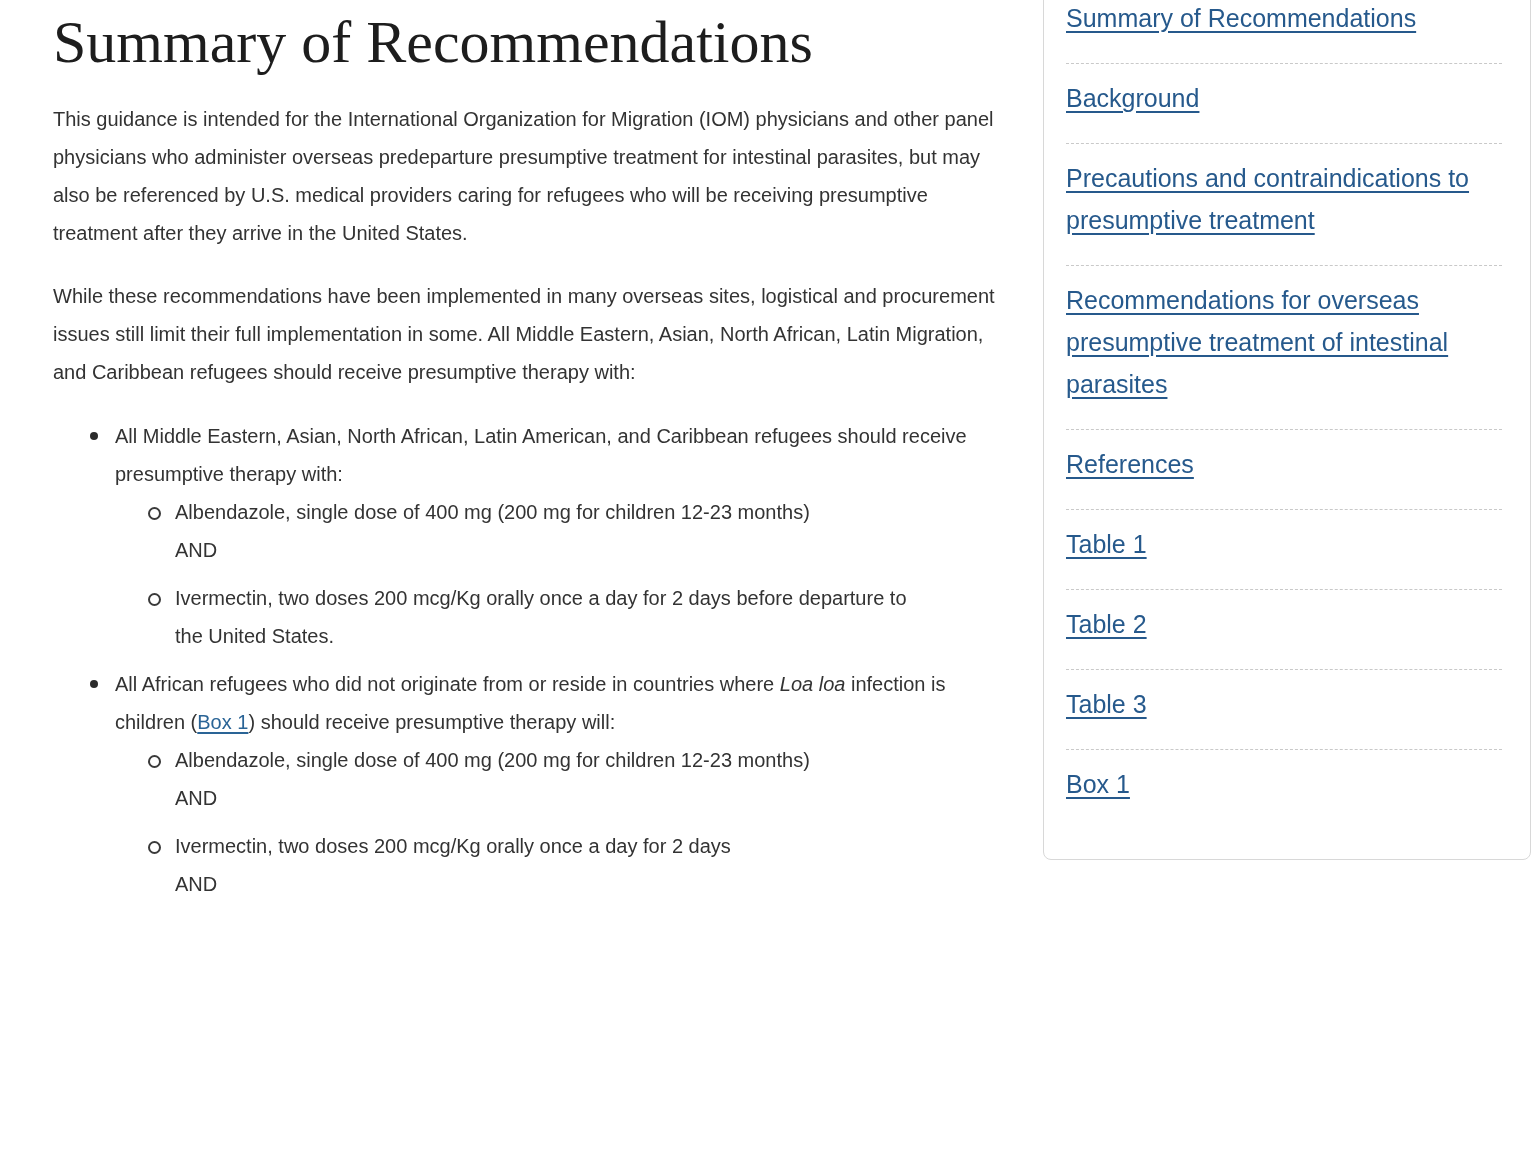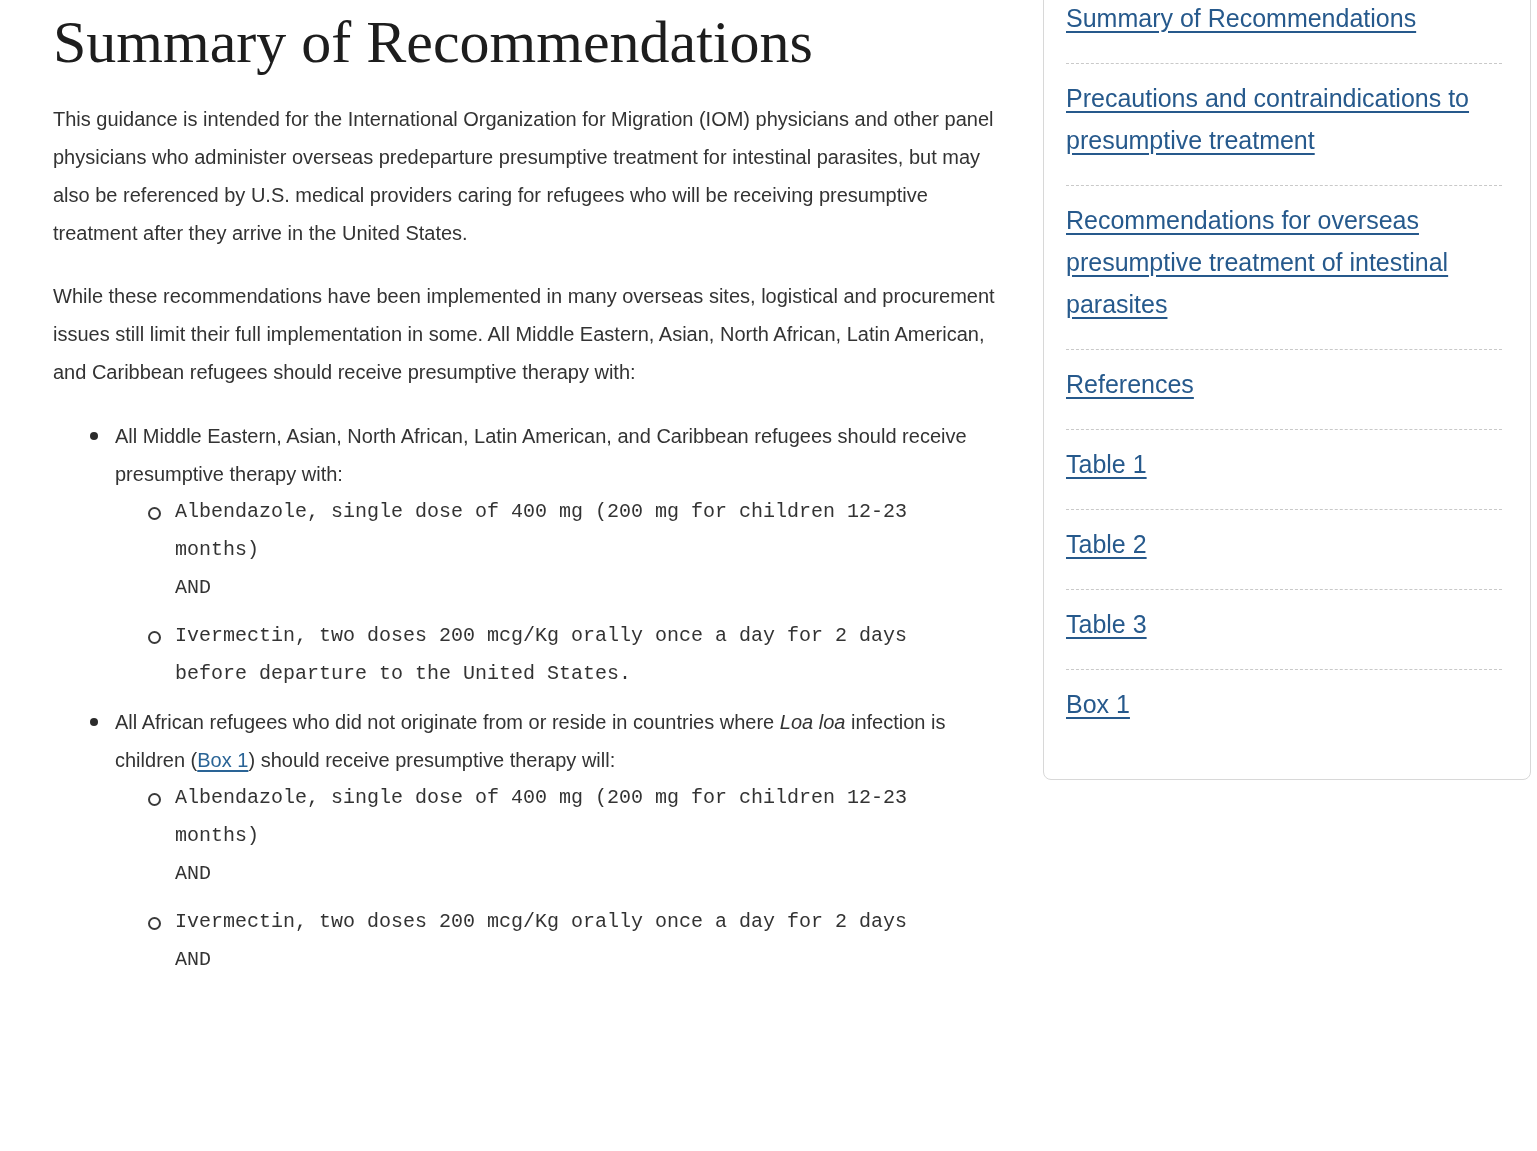--- a/index.html
+++ b/index.html
@@ -83,21 +83,20 @@
     position: absolute;
     left: 37px; top: 15px;
     width: 8px; height: 8px;
     border-radius: 50%;
     background: #2b2b2b;
   }
   ul.l2 {
     list-style: none;
     margin: 0;
     padding: 0;
-    font-family: Liberation Mono, monospace;
   }
   ul.l2 > li {
     position: relative;
     padding-left: 60px;
     margin-bottom: 10px;
     max-width: 820px;
   }
   ul.l2 > li:last-child { margin-bottom: 0; }
   ul.l2 > li.full-width { max-width: none; }
   ul.l2 > li::before {
@@ -119,34 +118,35 @@
 </style>
 </head>
 <body>
 
 <div class="page">
   <div class="article">
 
     <nav class="sidebar">
       <ul>
         <li><a href="#">Summary of Recommendations</a></li>
+        <li><a href="#">Background</a></li>
         <li><a href="#">Precautions and contraindications to presumptive treatment</a></li>
         <li><a href="#">Recommendations for overseas presumptive treatment of intestinal parasites</a></li>
         <li><a href="#">References</a></li>
         <li><a href="#">Table 1</a></li>
         <li><a href="#">Table 2</a></li>
         <li><a href="#">Table 3</a></li>
         <li><a href="#">Box 1</a></li>
       </ul>
     </nav>
 
     <h1>Summary of Recommendations</h1>
 
     <p>This guidance is intended for the International Organization for Migration (IOM) physicians and other panel physicians who administer overseas predeparture presumptive treatment for intestinal parasites, but may also be referenced by U.S. medical providers caring for refugees who will be receiving presumptive treatment after they arrive in the United States.</p>
-    <p>While these recommendations have been implemented in many overseas sites, logistical and procurement issues still limit their full implementation in some. All Middle Eastern, Asian, North African, Latin American, and Caribbean refugees should receive presumptive therapy with:</p>
+    <p>While these recommendations have been implemented in many overseas sites, logistical and procurement issues still limit their full implementation in some. All Middle Eastern, Asian, North African, Latin Migration, and Caribbean refugees should receive presumptive therapy with:</p>
 
     <ul class="l1">
 
       <li>
         <div>All Middle Eastern, Asian, North African, Latin American, and Caribbean refugees should receive presumptive therapy with:</div>
         <ul class="l2">
           <li>
             <div>Albendazole, single dose of 400 mg (200 mg for children 12-23 months)</div>
             <div>AND</div>
           </li>

